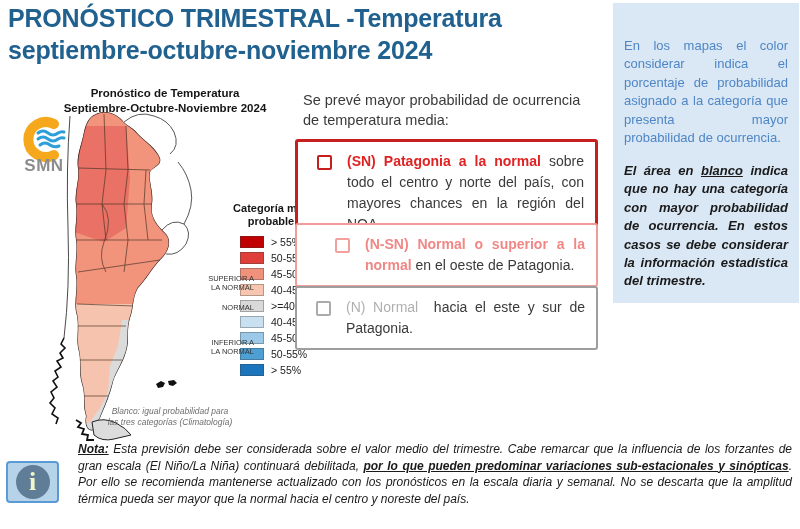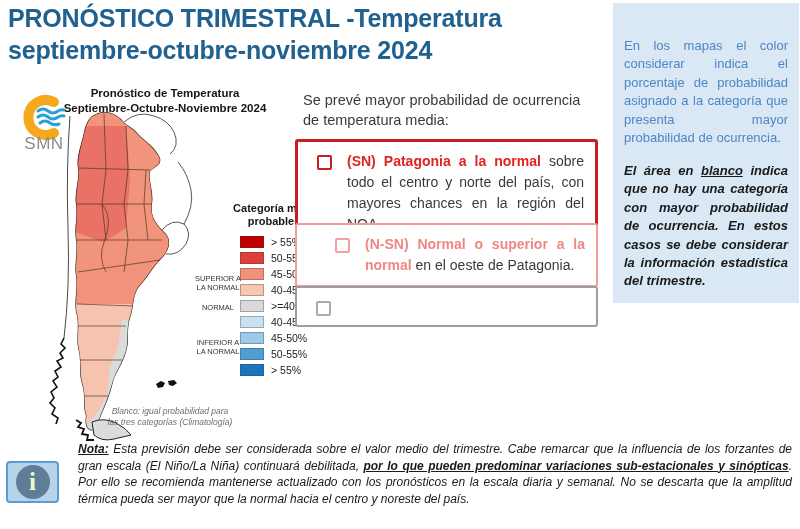--- a/index.html
+++ b/index.html
@@ -25,38 +25,38 @@
     margin:14px 0 0 0;color:#1a1a1a;font-size:13px;line-height:1.42;
     font-style:italic;font-weight:bold;text-align:justify;
   }
   .sidebar .p2 .u{text-decoration:underline;}
   
   .map-panel{position:absolute;left:10px;top:84px;width:300px;height:358px;}
   .map-title{
     position:absolute;left:15px;top:2px;width:280px;text-align:center;
     font-size:11.5px;font-weight:bold;color:#151515;line-height:15px;
   }
-  .smn-logo{position:absolute;left:6px;top:8px;width:56px;height:66px;}
+  .smn-logo{position:absolute;left:6px;top:30px;width:56px;height:66px;font-weight:bold;}
   .smn-logo .smn-text{
     position:absolute;left:0px;top:42px;width:56px;text-align:center;
     font-size:17px;color:#8C8C8C;letter-spacing:0.5px;
   }
   .map-svg{position:absolute;left:24px;top:24px;width:164px;height:334px;}
   
   .legend{position:absolute;left:146px;top:118px;width:152px;margin-left:26px;}
   .legend-title{
     width:118px;margin-left:30px;text-align:center;
     font-size:11px;font-weight:bold;color:#151515;line-height:13px;
   }
   .legend-rows{position:relative;margin-top:6px;}
   .lg-row{display:flex;align-items:center;height:16px;margin-left:58px;}
   .lg-swatch{width:24px;height:12px;flex:0 0 24px;border:0.5px solid rgba(60,60,60,0.35);box-sizing:border-box;}
   .lg-label{font-size:10.5px;color:#222;margin-left:7px;white-space:nowrap;}
   .lg-group{
-    position:absolute;left:8px;width:56px;text-align:center;
+    position:absolute;left:16px;width:56px;text-align:right;
     font-size:7.5px;color:#333;line-height:9px;white-space:pre-line;
   }
   .lg-group.g1{top:40px;}
   .lg-group.g2{top:69px;}
   .lg-group.g3{top:104px;}
   .map-footnote{
     position:absolute;left:55px;top:322px;width:210px;text-align:center;
     font-size:8.5px;font-style:italic;color:#6e6e6e;line-height:11px;white-space:pre-line;
   }
   
@@ -233,20 +233,21 @@
   <div class="txt"><span class="lead">(SN) Patagonia a la normal</span><span> sobre todo el centro y norte del país, con mayores chances en la región del NOA.</span></div>
 </div>
 
 <div class="fc-box box-nsn">
   <span class="chk"></span>
   <div class="txt"><span class="lead">(N-SN) Normal o superior a la normal</span><span> en el oeste de Patagonia.</span></div>
 </div>
 
 <div class="fc-box box-n">
   <span class="chk"></span>
+  <div class="txt"><span class="lead">(N) Normal</span><span> hacia el este y sur de Patagonia.</span></div>
 </div>
 
 <div class="info-icon">
   <div class="info-circle">
       <span>i</span>
     </div>
 </div>
 
 <div class="note-text"><span class="bold-u">Nota:</span><span> Esta previsión debe ser considerada sobre el valor medio del trimestre. Cabe remarcar que la influencia de los forzantes de gran escala (El Niño/La Niña) continuará debilitada, </span><span class="bold-u">por lo que pueden predominar variaciones sub-estacionales y sinópticas</span><span>. Por ello se recomienda mantenerse actualizado con los pronósticos en la escala diaria y semanal. No se descarta que la amplitud térmica pueda ser mayor que la normal hacia el centro y noreste del país.</span></div>
 

